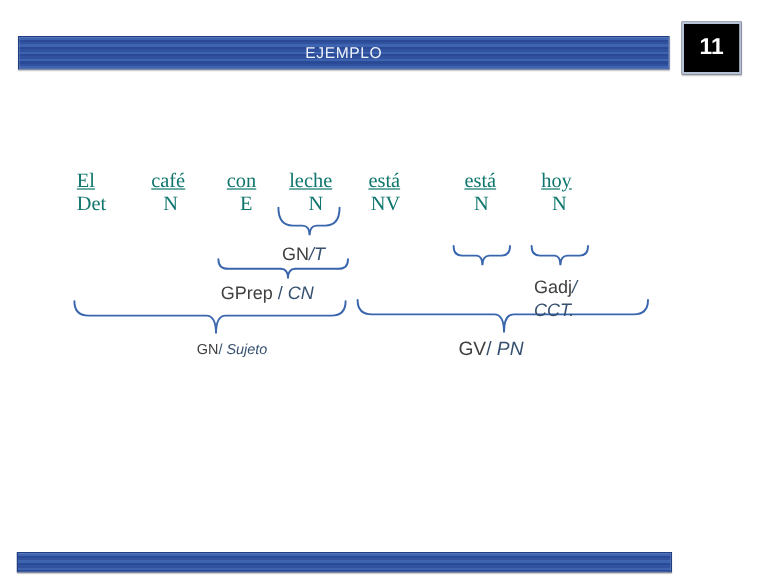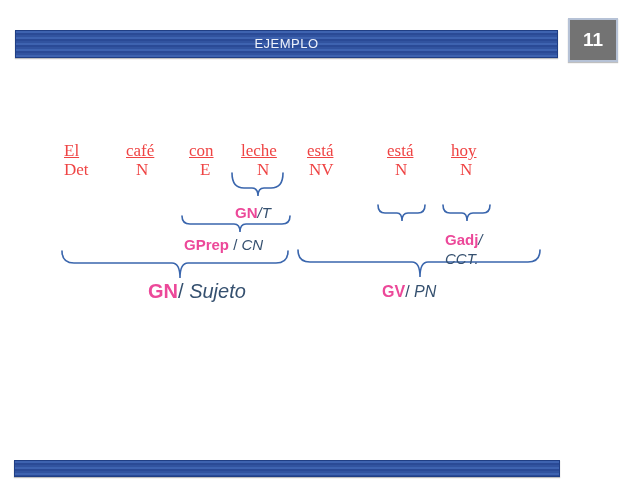--- a/index.html
+++ b/index.html
@@ -16,61 +16,61 @@
       #2a4a96 2px,#2a4a96 4px,
       #31539f 4px,#31539f 6px);
     display:flex;align-items:center;justify-content:center;
     box-shadow:0 1px 1px rgba(0,0,0,0.25);
   }
   .banner-title{
     color:#eef2fa;font-size:13px;letter-spacing:0.5px;line-height:28px;
   }
   .page-badge{
     position:absolute;left:568px;top:18px;width:50px;height:44px;
-    box-sizing:border-box;background:#737373;border:2px solid #b6c2d6;
+    box-sizing:border-box;background:#000000;border:2px solid #b6c2d6;
     display:flex;align-items:center;justify-content:center;
     box-shadow:0 1px 1px rgba(0,0,0,0.25);
   }
   .page-badge span{color:#ffffff;font-weight:bold;font-size:19px;}
   
   .footer-bar{
     position:absolute;left:14px;top:460px;width:546px;height:17px;
     box-sizing:border-box;border:1px solid #203f85;
     background:repeating-linear-gradient(to bottom,
       #3e63b0 0px,#3e63b0 2px,
       #2a4a96 2px,#2a4a96 4px,
       #31539f 4px,#31539f 6px);
     box-shadow:0 1px 1px rgba(0,0,0,0.25);
   }
   
   .word,.pos{
-    position:absolute;font-family:"Liberation Serif",serif;font-size:17px;color:#ef4444;
+    position:absolute;font-family:"Liberation Serif",serif;font-size:17px;color:#0f766e;
     white-space:nowrap;
   }
   .word{top:141px;text-decoration:underline;}
   .pos{top:160px;}
   .wx0{left:64px;}  .wx1{left:126px;} .wx2{left:189px;} .wx3{left:241px;}
   .wx4{left:307px;} .wx5{left:387px;} .wx6{left:451px;}
   .px0{left:64px;}  .px1{left:136px;} .px2{left:200px;} .px3{left:257px;}
   .px4{left:309px;font-family:Liberation Serif, serif;} .px5{left:395px;} .px6{left:460px;}
   
   .brackets{position:absolute;left:0;top:0;width:638px;height:479px;pointer-events:none;}
   .brackets path{fill:none;stroke:#3a66ad;stroke-width:1.6;stroke-linecap:round;}
   
   .plabel{
     position:absolute;font-size:15px;color:#1f3864;white-space:nowrap;line-height:19px;
   }
-  .plabel .b{font-weight:bold;color:#ec4899;}
+  .plabel .b{font-weight:normal;color:#404040;}
   .plabel .i{font-style:italic;color:#35506f;font-weight:normal;}
   .plabel .s{color:#35506f;}
   .lbl-gnt{left:235px;top:203px;}
   .lbl-gprep{left:184px;top:235px;}
   .lbl-gadj{left:355px;top:230px;}
   .lbl-gadv{left:445px;top:230px;}
-  .lbl-sujeto{left:148px;top:282px;font-size:20px;}
+  .lbl-sujeto{left:164px;top:282px;font-size:12px;}
   .lbl-gv{left:382px;top:282px;font-size:16px;}
 </style>
 </head>
 <body>
 
 <div class="slide">
 
   <div class="banner">
     <span class="banner-title">EJEMPLO</span>
   </div>

